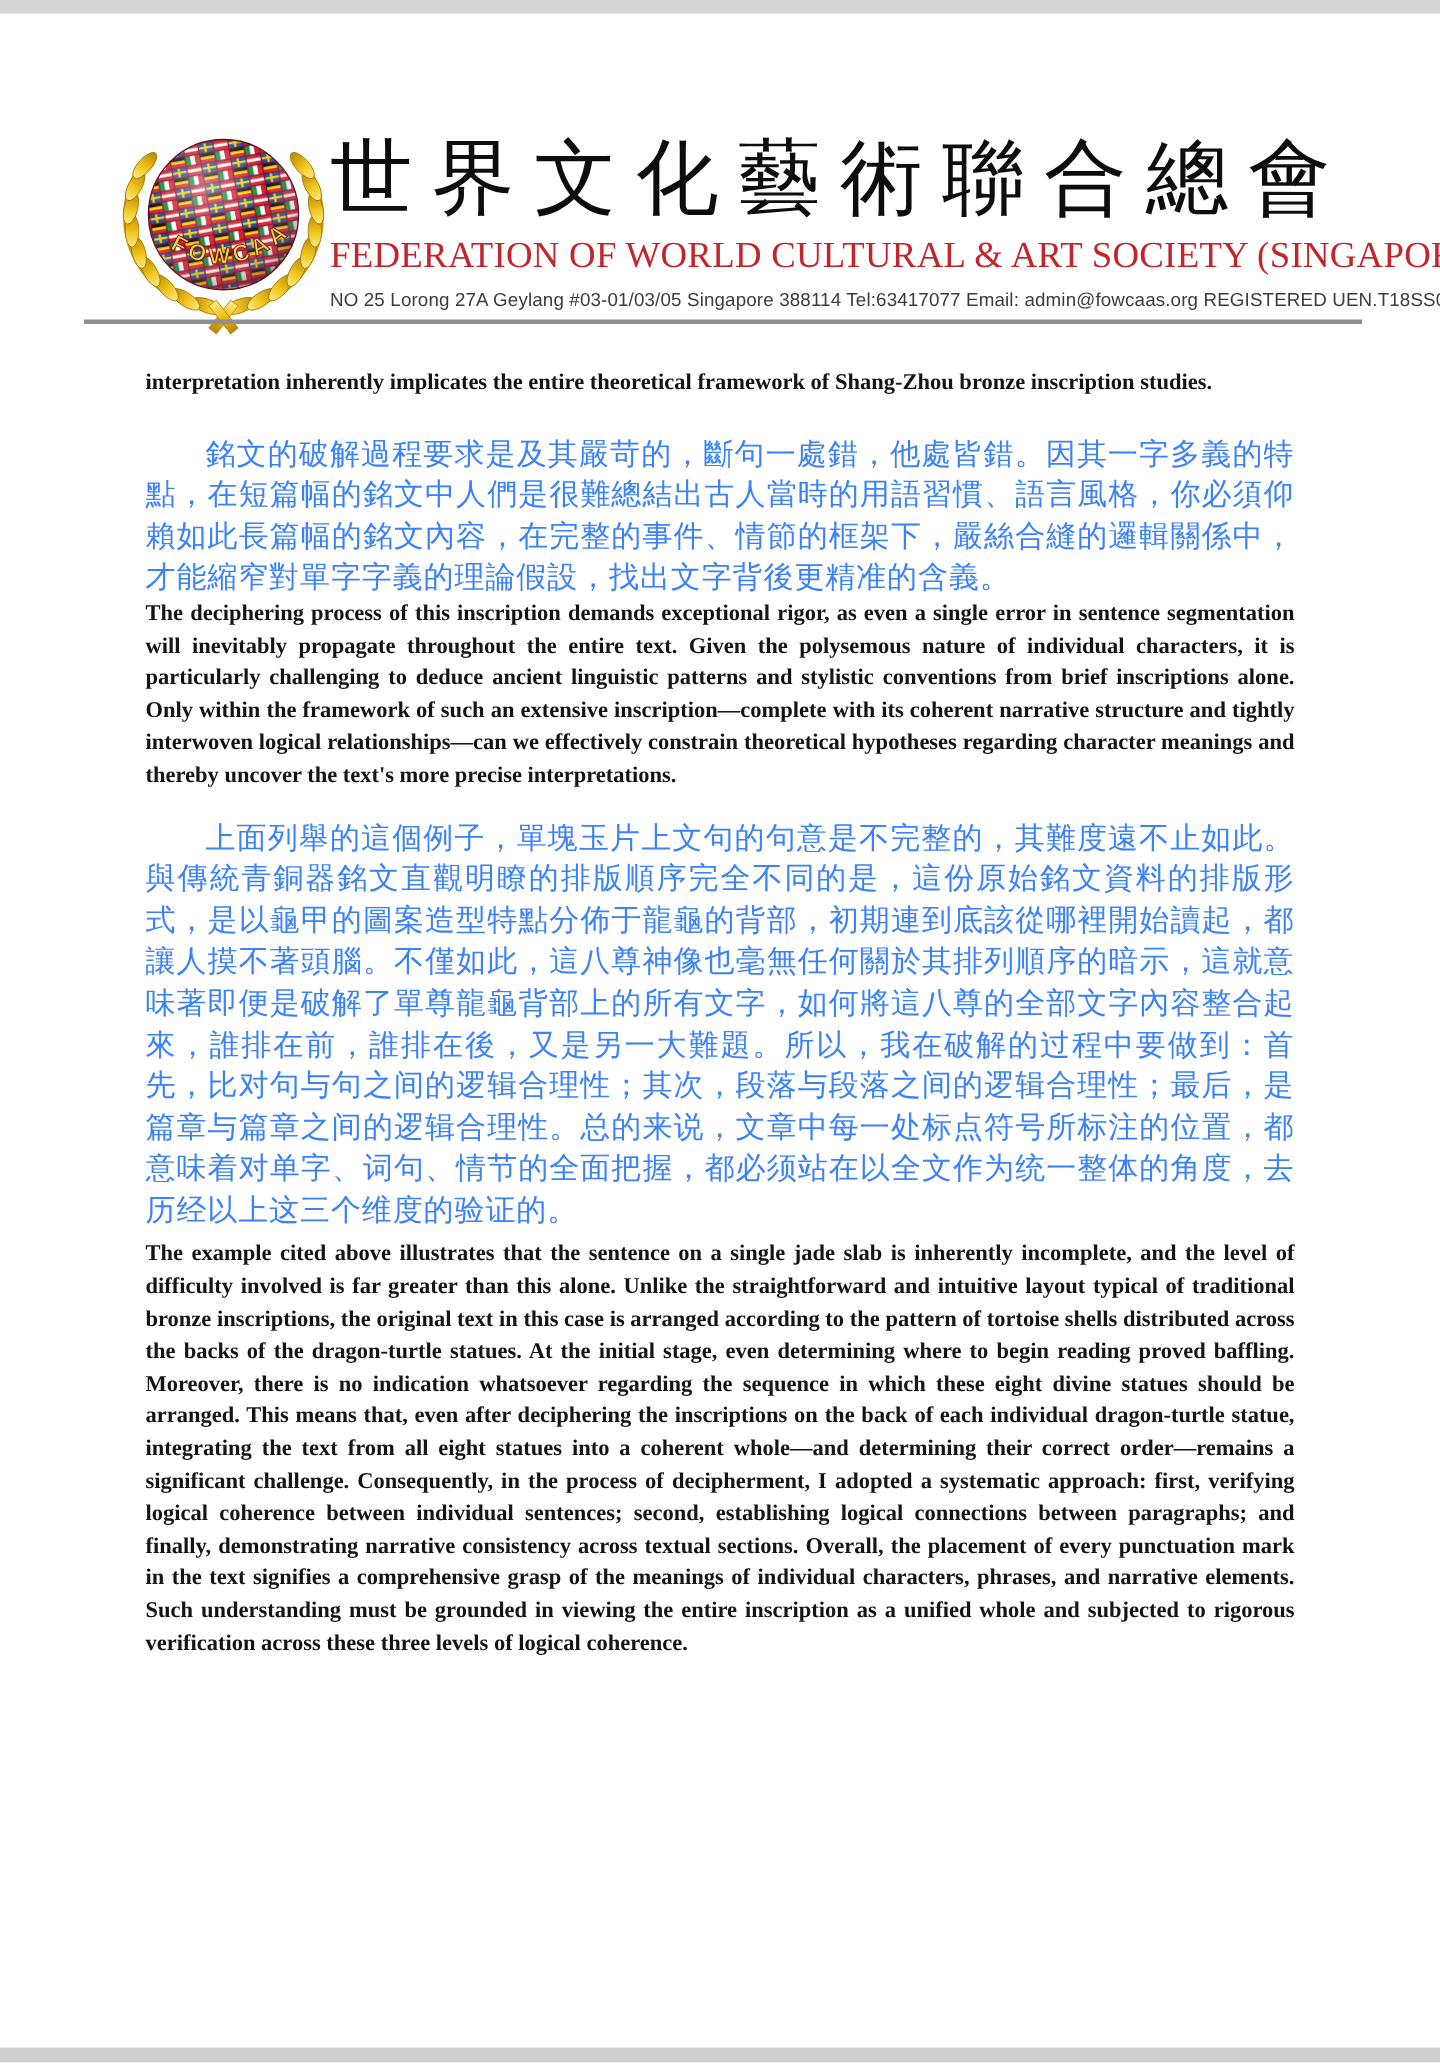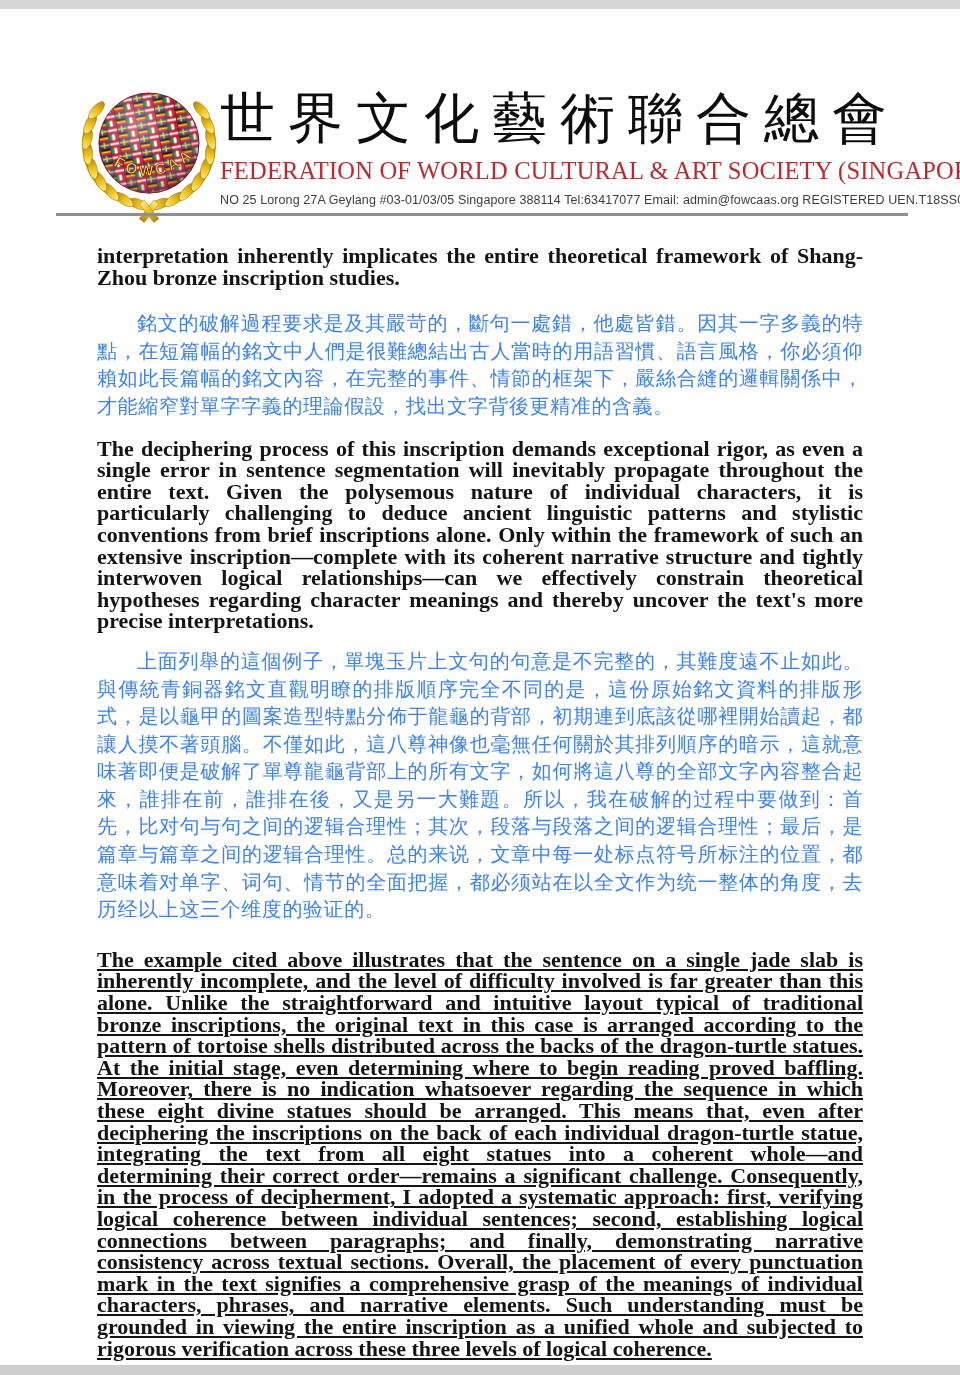--- a/index.html
+++ b/index.html
@@ -34,31 +34,31 @@
   .rule {
     position:absolute; top:213px; left:56px; right:52px;
     border-top:3px solid #8f8f8f;
   }
 
   
   main { position:absolute; top:245px; left:97px; width:766px; }
   main p { margin:0; text-align:justify; }
   p.en {
     font-family:"Liberation Serif", serif; font-weight:bold;
-    font-size:22px; line-height:21.6px; color:#141414;
+    font-size:15px; line-height:21.6px; color:#141414;
   }
   p.zh {
     font-family:"DejaVu Sans", "Liberation Serif", serif;
     font-size:20px; line-height:27.6px; color:#3b82f6;
     letter-spacing:0.6px; text-indent:2em;
   }
   p.m22 { margin-top:22px; }
-  p.m17 { margin-top:17px; }
+  p.m17 { }
   p.m16 { margin-top:16px; }
-  p.m15 { margin-top:25px;text-decoration:underline; }
+  p.m15 { margin-top:6px; }
 </style>
 </head>
 <body>
 
 <div class="page">
   <div class="edge top"></div>
   <div class="edge bottom"></div>
 
   <header>
     <div class="logo">

